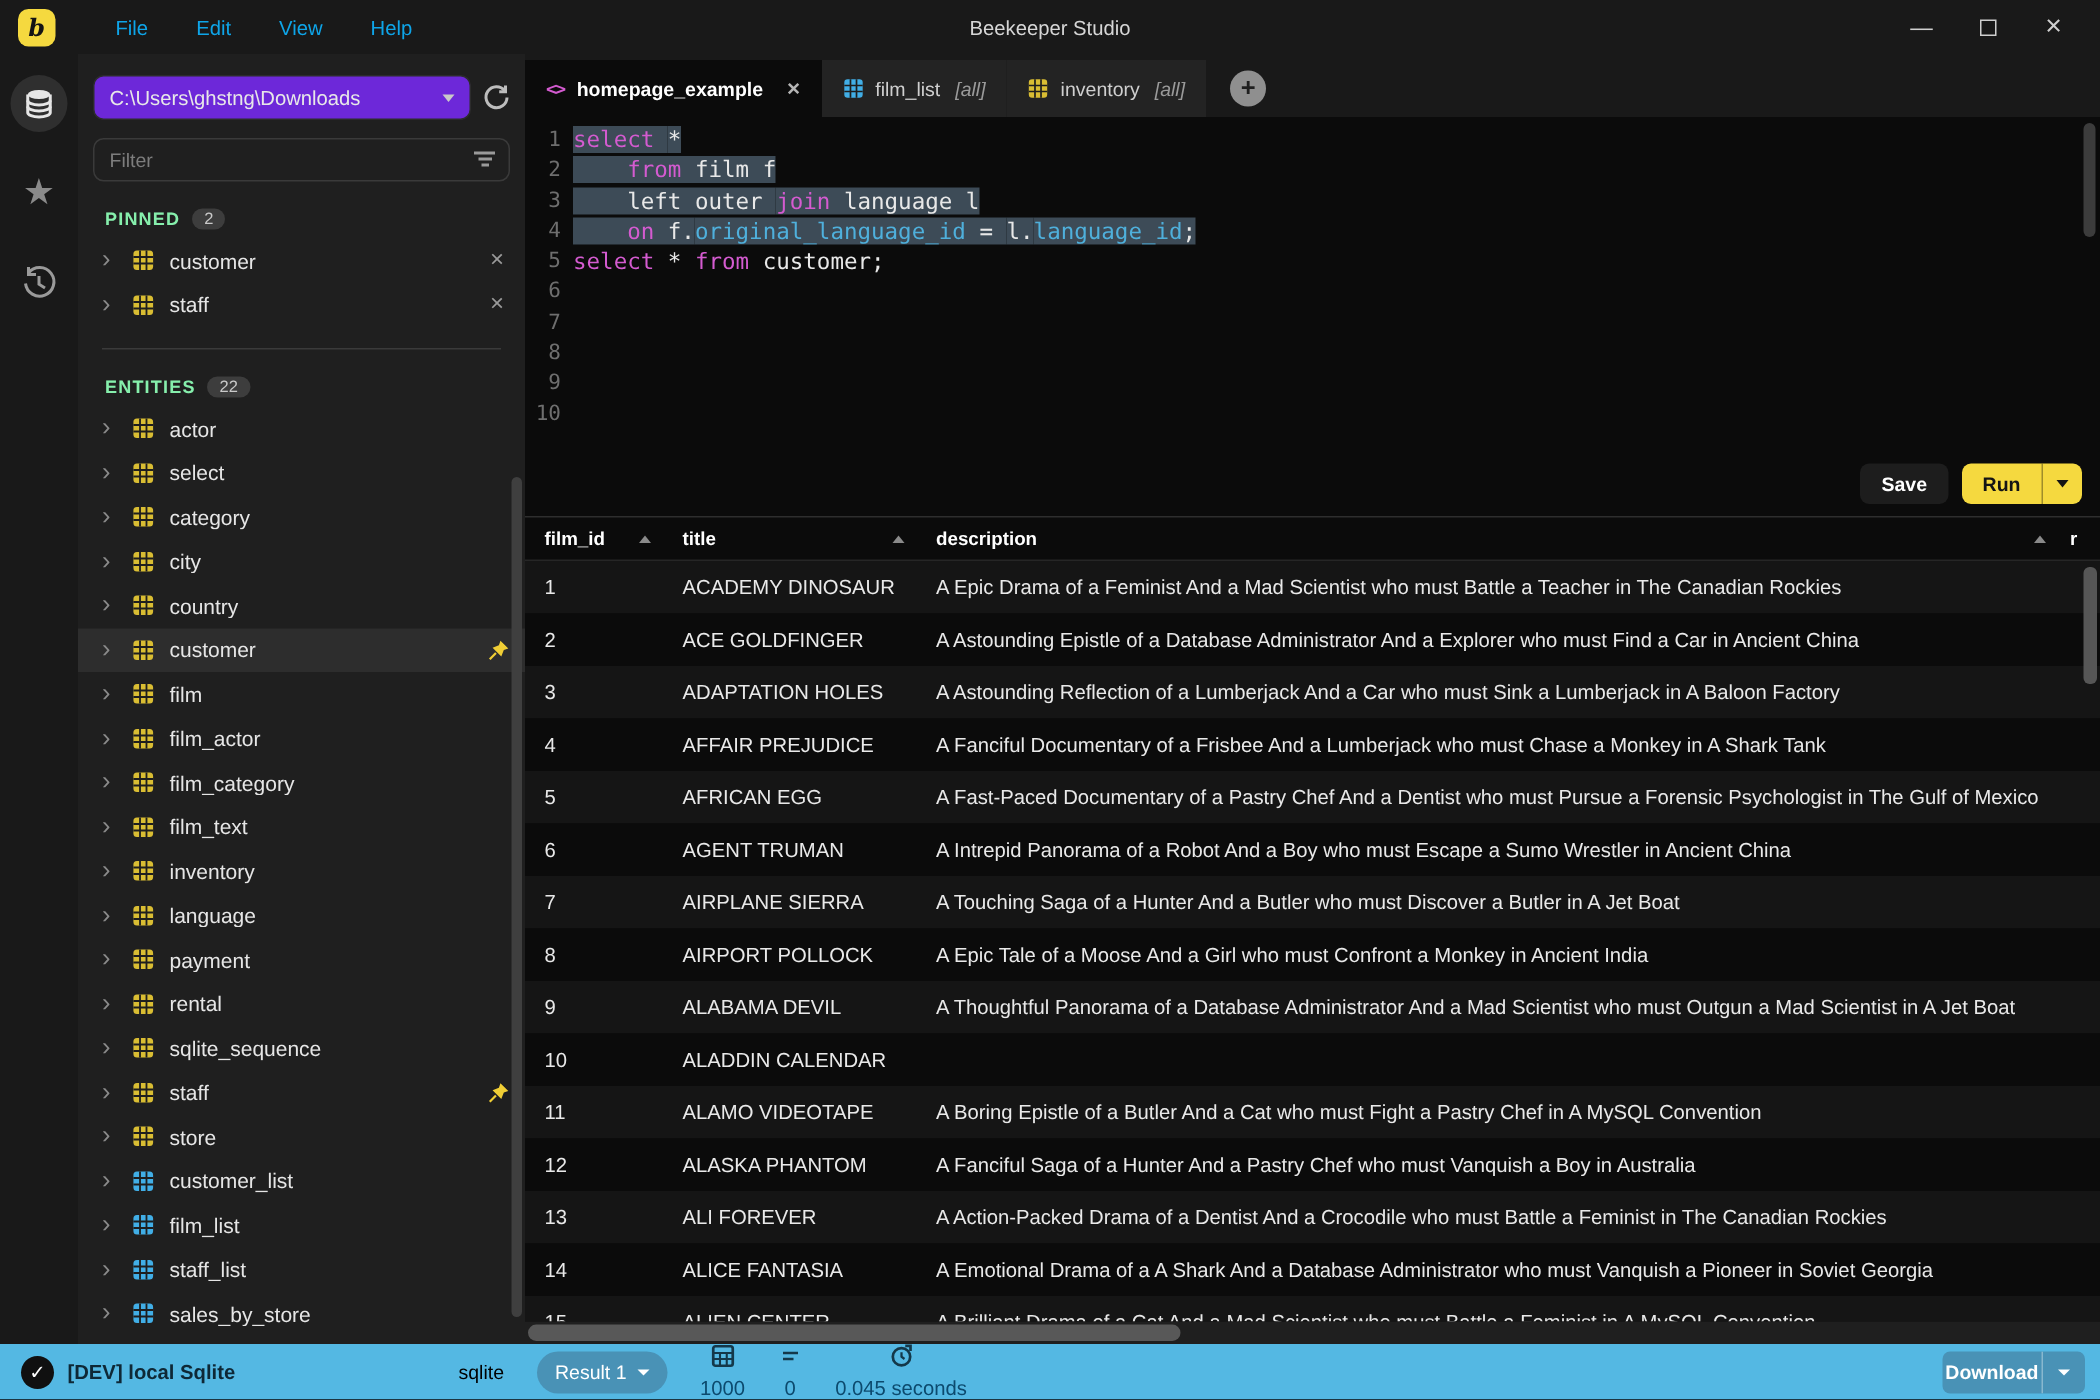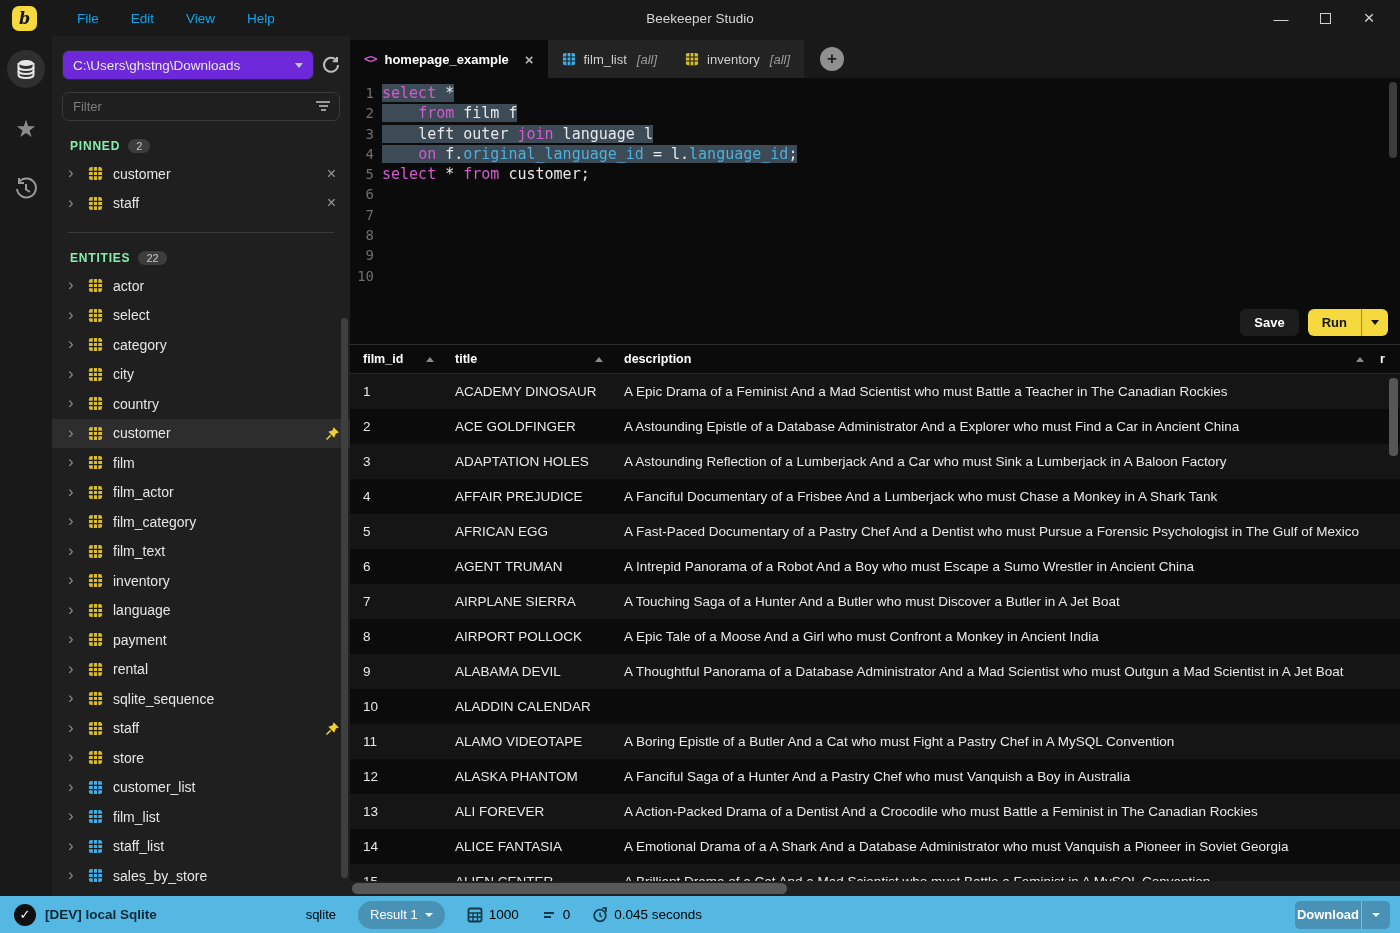--- a/index.html
+++ b/index.html
@@ -109,21 +109,21 @@
   
   .statusbar { height:37px; background:#54b8e3; display:flex; align-items:center; flex:0 0 auto; }
   .sb-left { width:350px; display:flex; align-items:center; flex:0 0 auto; padding:0 14px 0 14px; }
   .check-circle { width:22px; height:22px; border-radius:50%; background:#101010; color:#fff; font-size:13px;
     display:flex; align-items:center; justify-content:center; flex:0 0 auto; }
   .conn-name { color:#0e2836; font-weight:bold; font-size:13.5px; margin-left:9px; }
   .db-type { margin-left:auto; color:#000000; font-size:13px; }
   .sb-btn { background:#4992b6; color:#fff; font-size:13px; border:none; display:flex; align-items:center; }
   .result-btn { border-radius:14px; height:28px; padding:0 12px; gap:7px; margin-left:8px; }
   .caret-wht { width:0; height:0; border-left:4px solid transparent; border-right:4px solid transparent; border-top:4.5px solid #fff; }
-  .sb-stat { display:flex; align-items:center; gap:6px; color:#000000; font-size:13.5px; margin-left:22px; }
+  .sb-stat { display:flex; align-items:center; gap:6px; color:#0c4a6e; font-size:13.5px; margin-left:22px;flex-direction:column; }
   .sb-stat svg { display:block; }
   .download-btn { margin-left:auto; margin-right:10px; border-radius:5px; height:28px; overflow:hidden; padding:0; }
   .download-btn .dl-label { padding:0 2px; font-weight:bold; display:flex; align-items:center; height:100%; }
   .download-btn .dl-sep { width:1px; background:rgba(255,255,255,.35); height:100%; }
   .download-btn .dl-caret { padding:0 10px; display:flex; align-items:center; height:100%; }
 </style>
 </head>
 <body>
 
 <div class="app">

